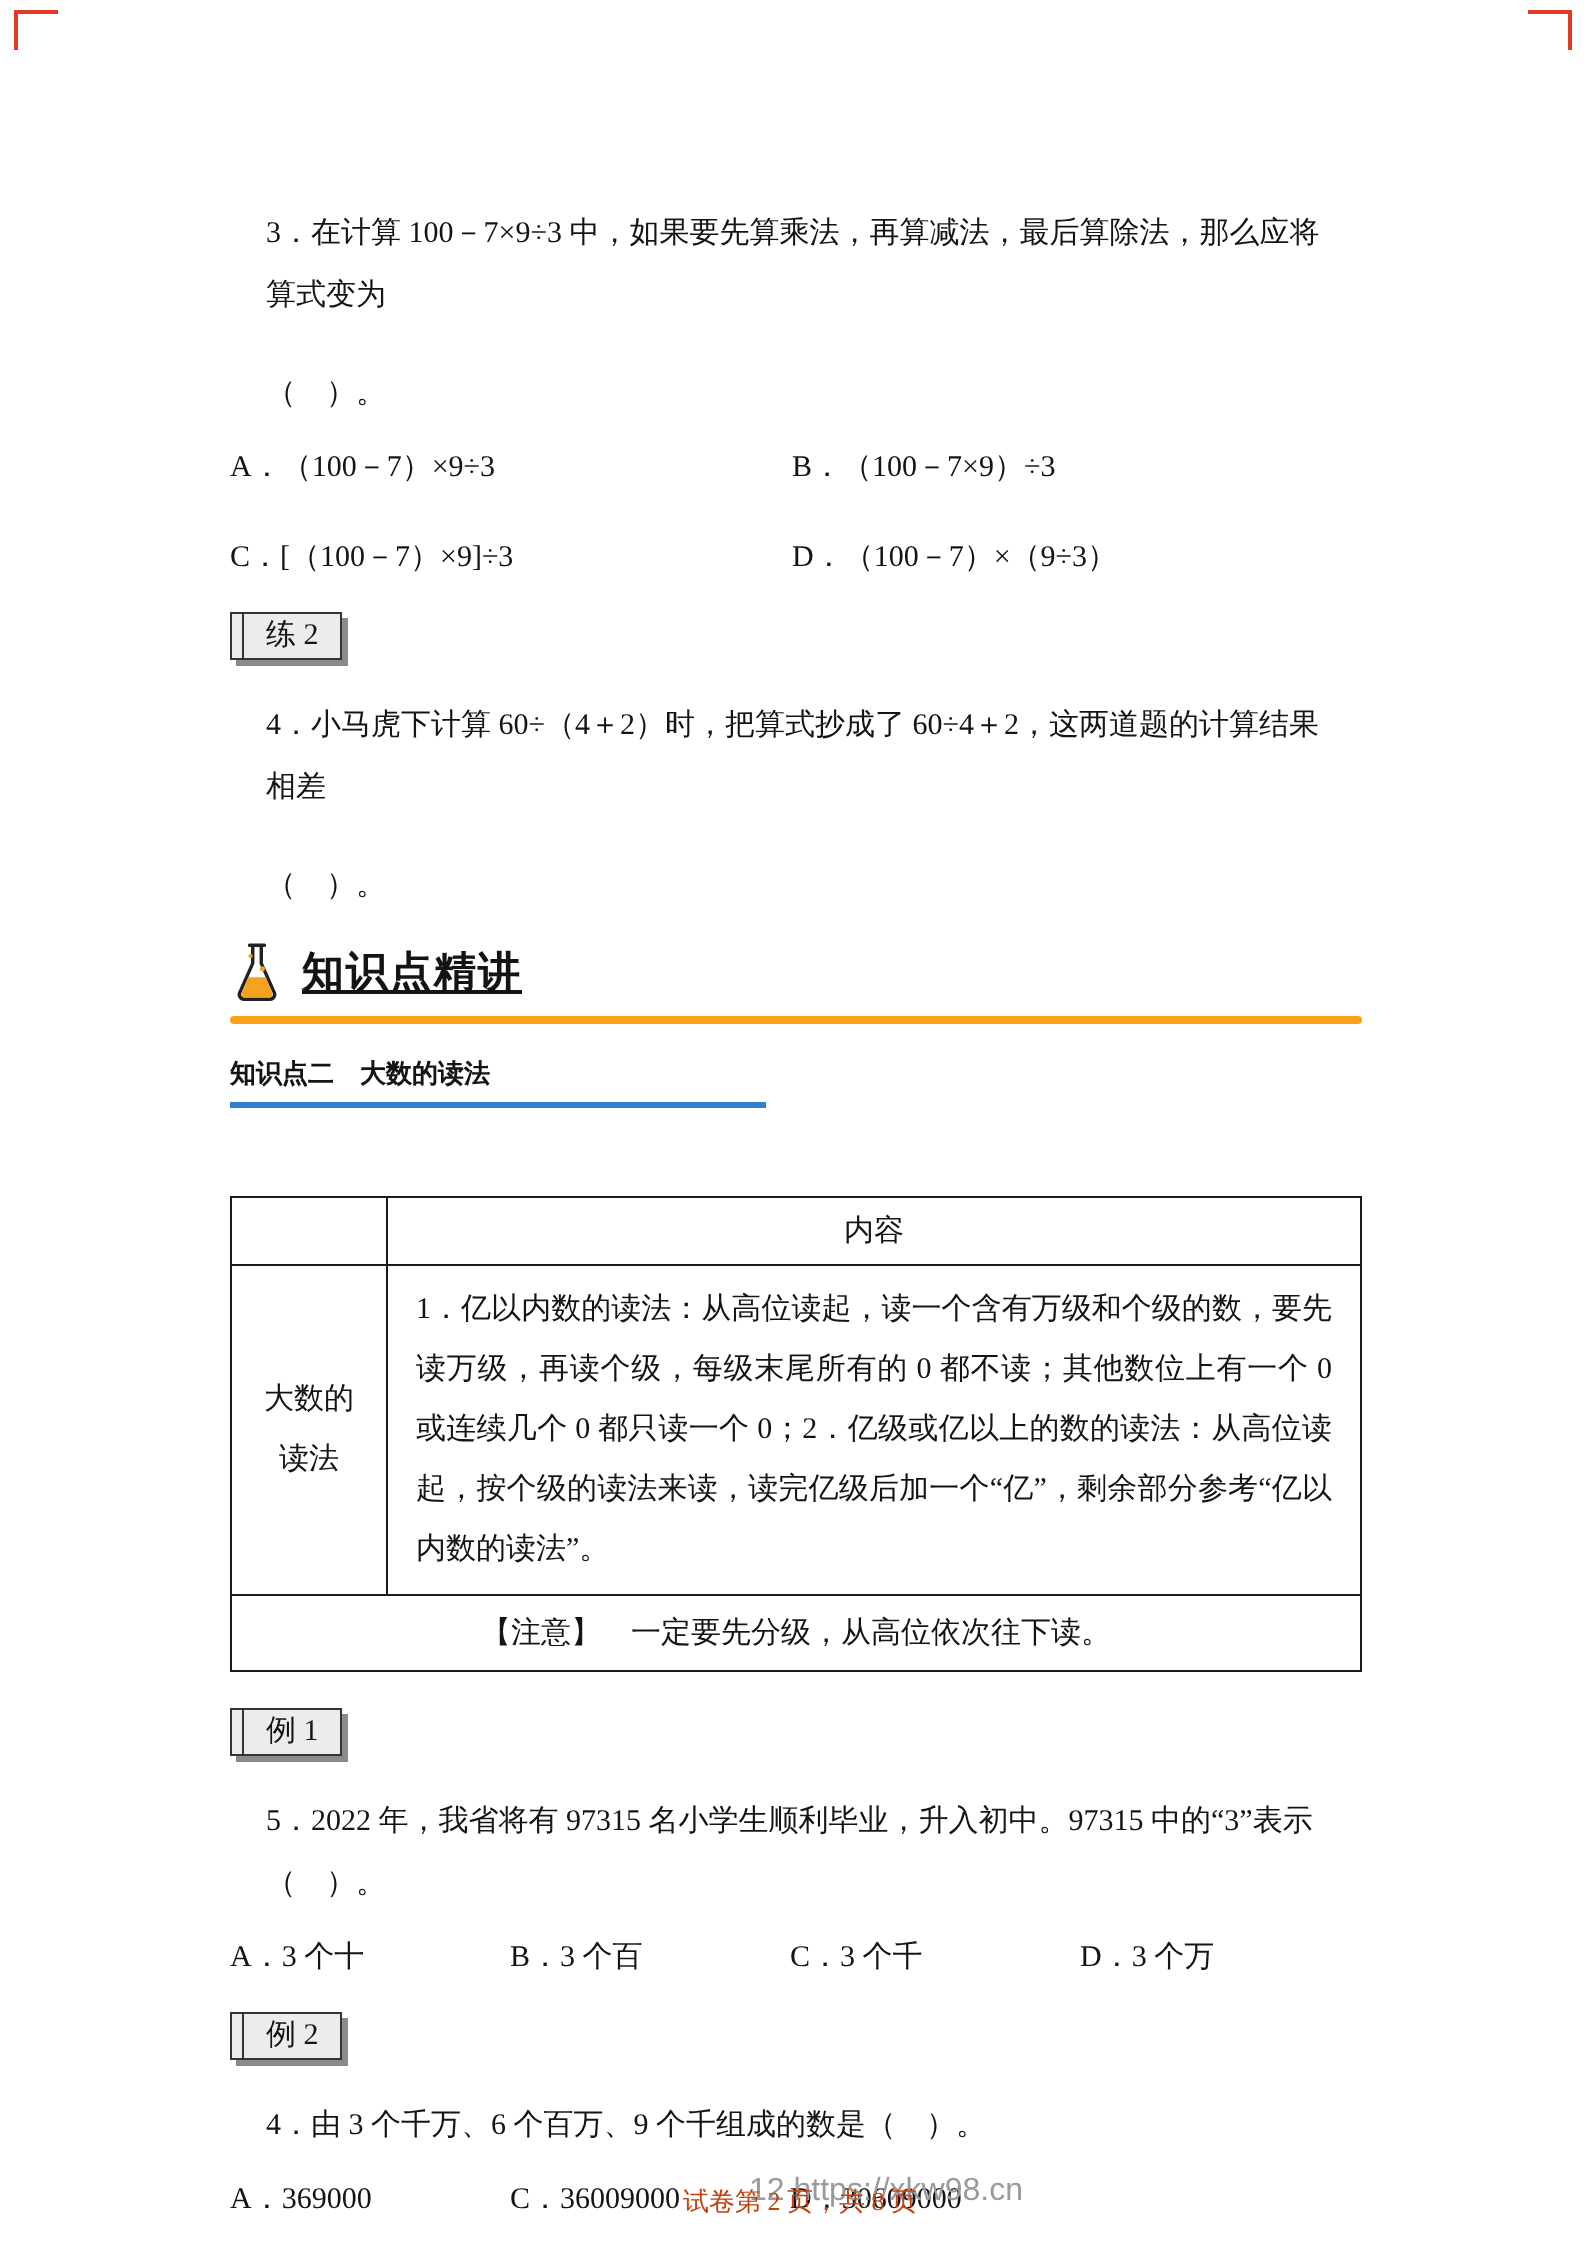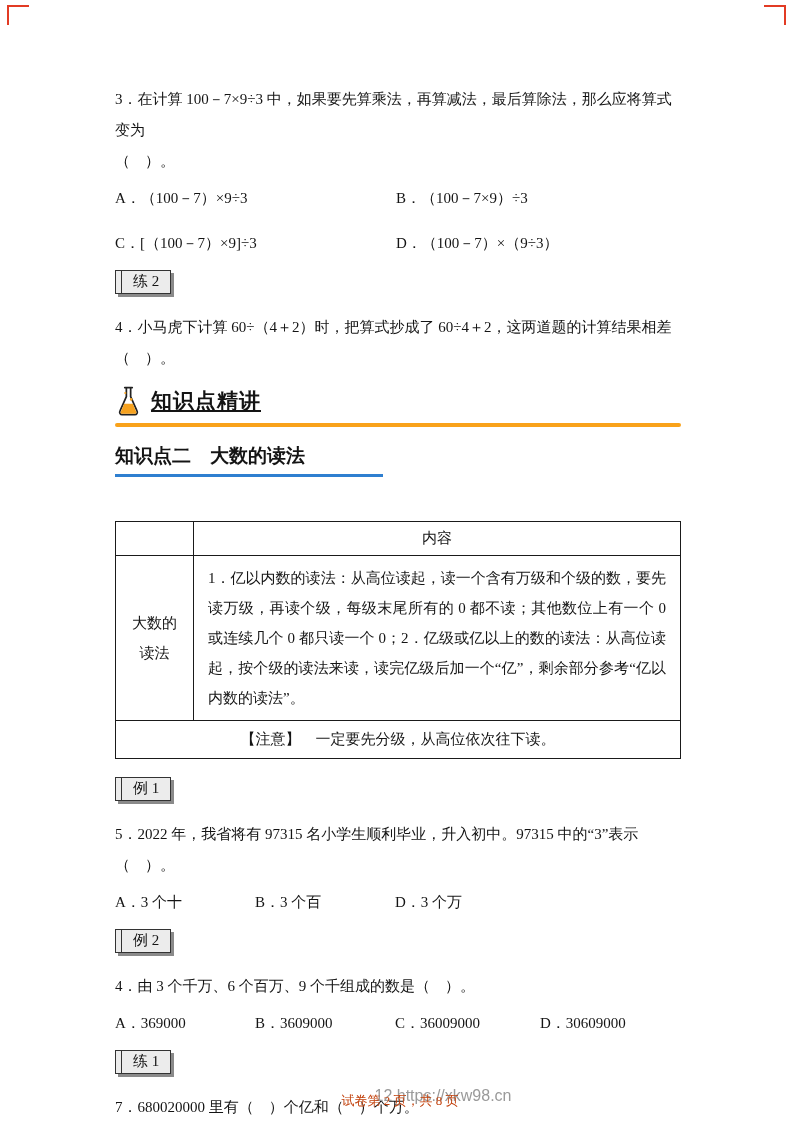--- a/index.html
+++ b/index.html
@@ -12,21 +12,21 @@
   }
   .corner { position: absolute; width: 22px; height: 20px; }
   .corner-tl { left: 7px; top: 5px;
     border-top: 2.5px solid var(--corner-mark, #e23b24);
     border-left: 2.5px solid var(--corner-mark, #e23b24); }
   .corner-tr { right: 7px; top: 5px;
     border-top: 2.5px solid var(--corner-mark, #e23b24);
     border-right: 2.5px solid var(--corner-mark, #e23b24); }
 
   .content { position: absolute; left: 115px; top: 84px; width: 566px; }
-  p { margin: 0; }
+  p { margin: 18px; }
   .stem  { line-height: 31px; }
   .blank { line-height: 31px; margin-bottom: 6px; }
   .opts  { display: grid; line-height: 30px; margin: 2px 0 12px; }
   .opts-4 { grid-template-columns: 140px 140px 145px auto; }
   .opts-2 { grid-template-columns: 281px auto; row-gap: 15px; }
 
   .badge-row { margin: 0 0 18px; }
   .badge {
     display: inline-block; position: relative;
     background: var(--badge-bg, #ececec);
@@ -40,21 +40,21 @@
   }
 
   .kp-head { display: flex; align-items: center; gap: 9px; margin-top: 12px; }
   .kp-title {
     font-family: "Liberation Sans", "DejaVu Sans", sans-serif;
     font-weight: bold; font-size: 21px; letter-spacing: 1px; text-decoration: underline;
   }
   .kp-rule { height: 3.5px; background: var(--section-rule, #f9a21a);
     margin: 7px 0 16px; border-radius: 2px; }
 
-  .topic-title { font-weight: bold; font-size: 19px; }
+  .topic-title { font-weight: bold; font-size: 13px; }
   .topic-rule { width: 268px; height: 3px;
     background: var(--topic-rule, #2f7fd0); margin: 5px 0 13px; }
 
   .kp-table { width: 100%; border-collapse: collapse; margin-bottom: 18px; margin-top: 44px; }
   .kp-table th, .kp-table td { border: 1.4px solid #1a1a1a; font-weight: normal; }
   .th-content { height: 34px; text-align: center; }
   .td-label { width: 78px; text-align: center; padding: 8px 14px; line-height: 30px; }
   .td-body  { padding: 7px 14px; line-height: 30px; text-align: justify; }
   .td-note  { height: 38px; text-align: center; }
 
@@ -131,33 +131,33 @@
 
   <div class="badge-row">
     <span class="badge">例 1</span>
   </div>
 
   <div>
     <p class="stem" style="margin-bottom:6px;">5．2022 年，我省将有 97315 名小学生顺利毕业，升入初中。97315 中的“3”表示（　）。</p>
     <div class="opts opts-4">
       <span>A．3 个十</span>
       <span>B．3 个百</span>
+      <span>C．3 个千</span>
       <span>D．3 个万</span>
     </div>
   </div>
 
   <div class="badge-row">
     <span class="badge">例 2</span>
   </div>
 
   <div>
     <p class="stem" style="margin-bottom:6px;">4．由 3 个千万、6 个百万、9 个千组成的数是（　）。</p>
     <div class="opts opts-4">
       <span>A．369000</span>
-      <span>B．3609000</span>
       <span>C．36009000</span>
       <span>D．30609000</span>
     </div>
   </div>
 
   <div class="badge-row">
     <span class="badge">练 1</span>
   </div>
 
   <div>

